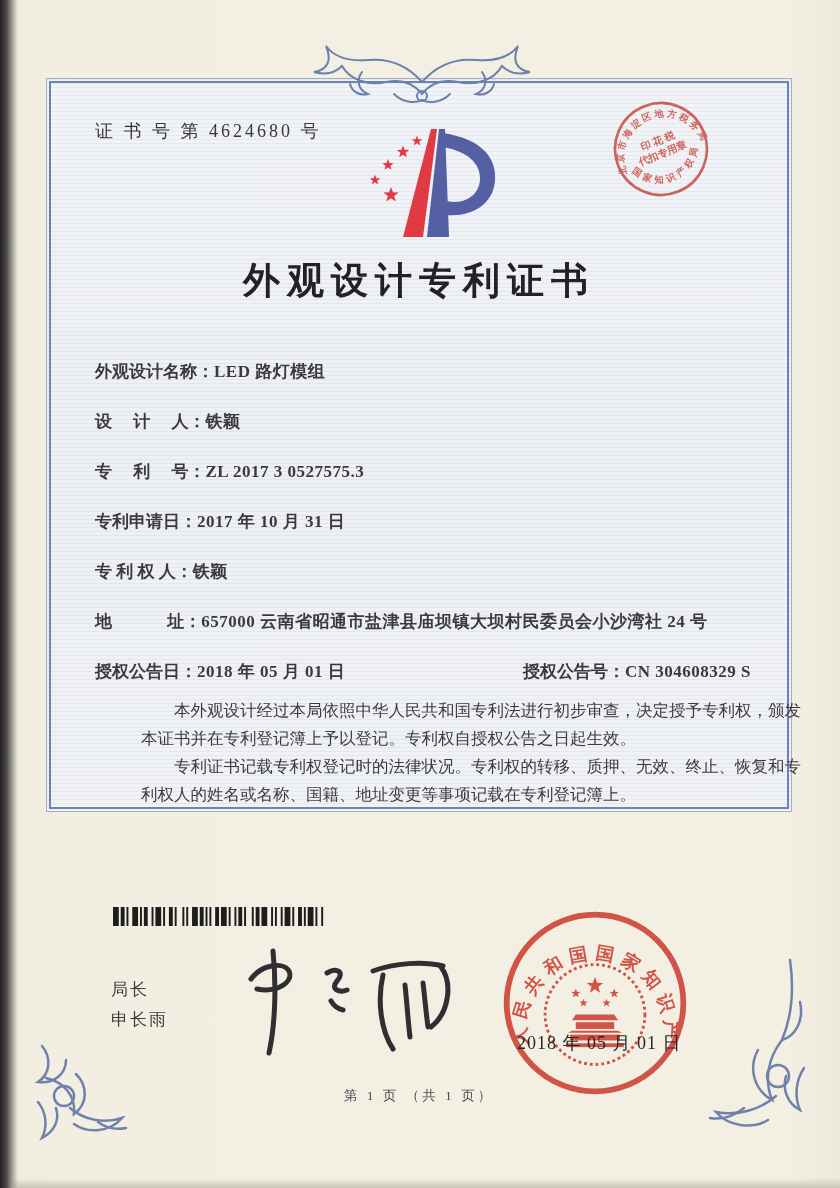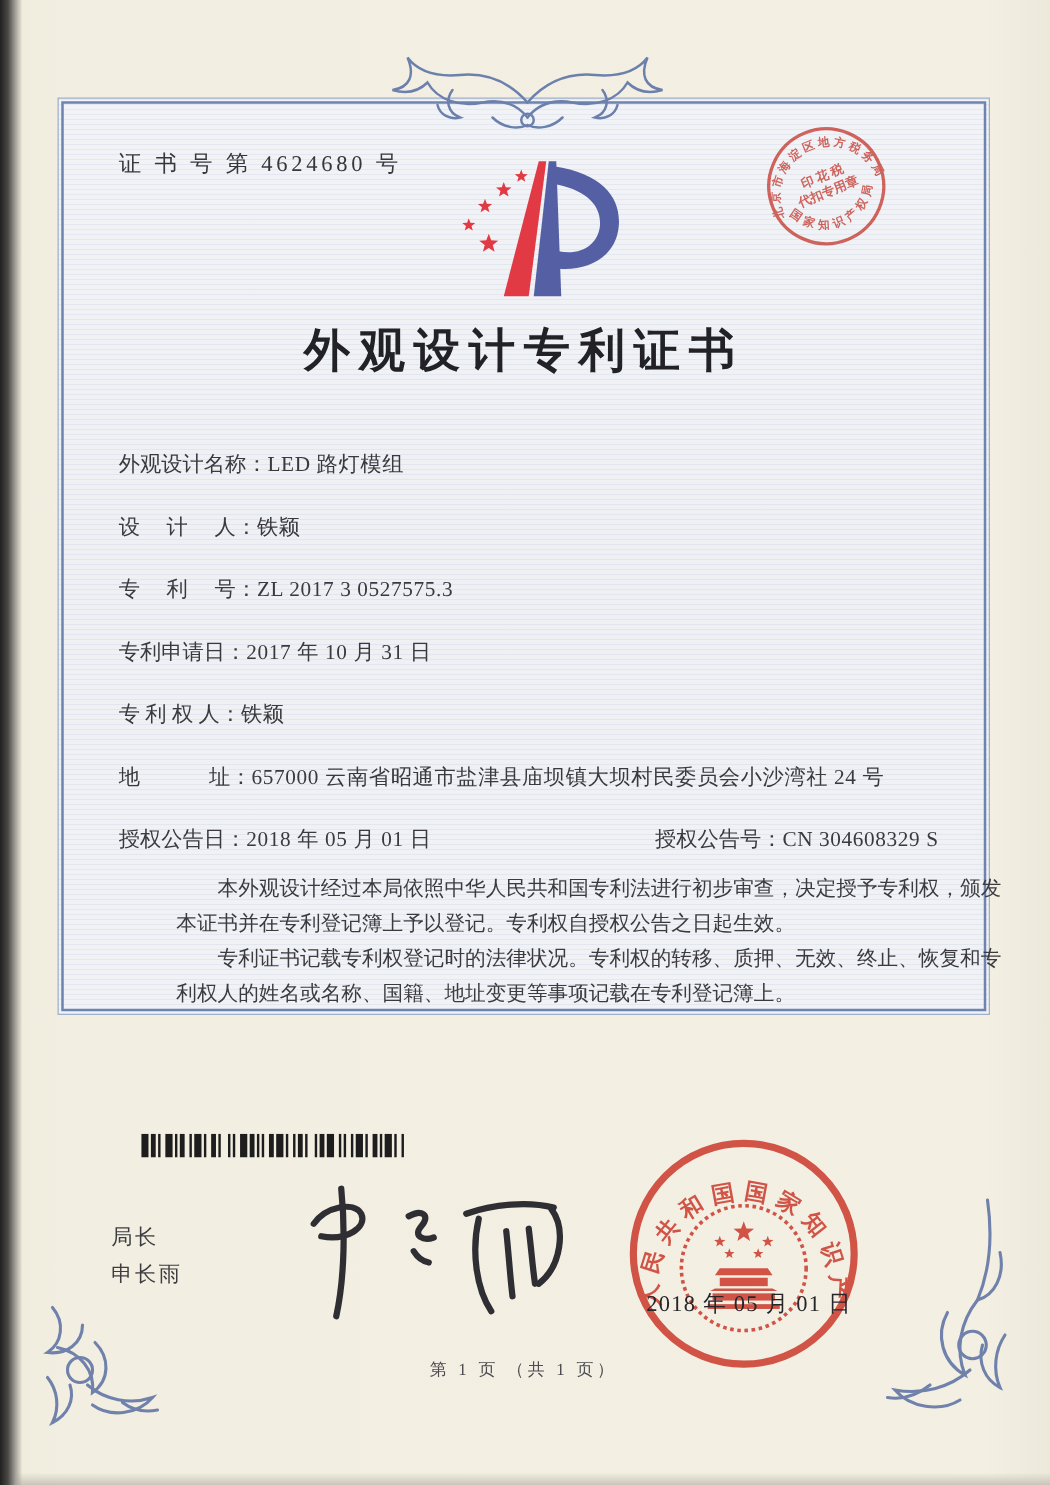--- a/index.html
+++ b/index.html
@@ -45,37 +45,37 @@
 
   .logo { position:absolute; left:308px; top:46px; width:150px; height:118px; }
 
   .doc-title {
     position:absolute; left:0; top:166px; width:100%;
     text-align:center; font-size:37px; font-weight:bold; color:#222226;
     letter-spacing:7px;
     margin-top:11px;
   }
 
-  .fields { position:absolute; left:48px; top:280px; width:656px; font-size:17px; color:#3a3a3e; }
+  .fields { position:absolute; left:48px; top:280px; width:656px; font-size:17px; color:#3a3a3e;font-weight:bold; }
   .field-row { display:flex; margin-bottom:25px; line-height:25px; }
   .field-row.dual { display:flex;align-items:center; }
   .f-label { white-space:pre; flex:0 0 auto; }
   .f-value { flex:1 1 auto; letter-spacing:0.5px; }
   .dual .field-sub { display:flex; }
   .dual .right-sub { margin-left:auto; }
 
   .paragraphs {
     position:absolute; left:48px; top:618px; width:660px;
     font-size:16.5px; line-height:28px; color:#3b3b3f; text-align:justify;margin-left:46px;
   }
   .paragraphs p { text-indent:2em; }
 
   .barcode { position:absolute; left:66px; top:828px; width:214px; height:19px; }
 
-  .sign-block { position:absolute; left:42px; top:896px; font-size:17px; color:#3d3d41; letter-spacing:2px; line-height:30px; }
+  .sign-block { position:absolute; left:64px; top:896px; font-size:17px; color:#3d3d41; letter-spacing:2px; line-height:30px; }
   .signature-svg { position:absolute; left:180px; top:860px; width:250px; height:120px; }
 
   .seal-main { position:absolute; left:452px; top:828px; width:192px; height:192px; mix-blend-mode:multiply; opacity:0.92; }
   .seal-tax { position:absolute; left:561px; top:17px; width:106px; height:106px; mix-blend-mode:multiply; opacity:0.88; transform:rotate(-22deg); }
 
   .issue-date {
     position:absolute; left:470px; top:952px; width:230px;
     font-size:18px; color:#26262a; letter-spacing:1px; z-index:5;
   }
 

